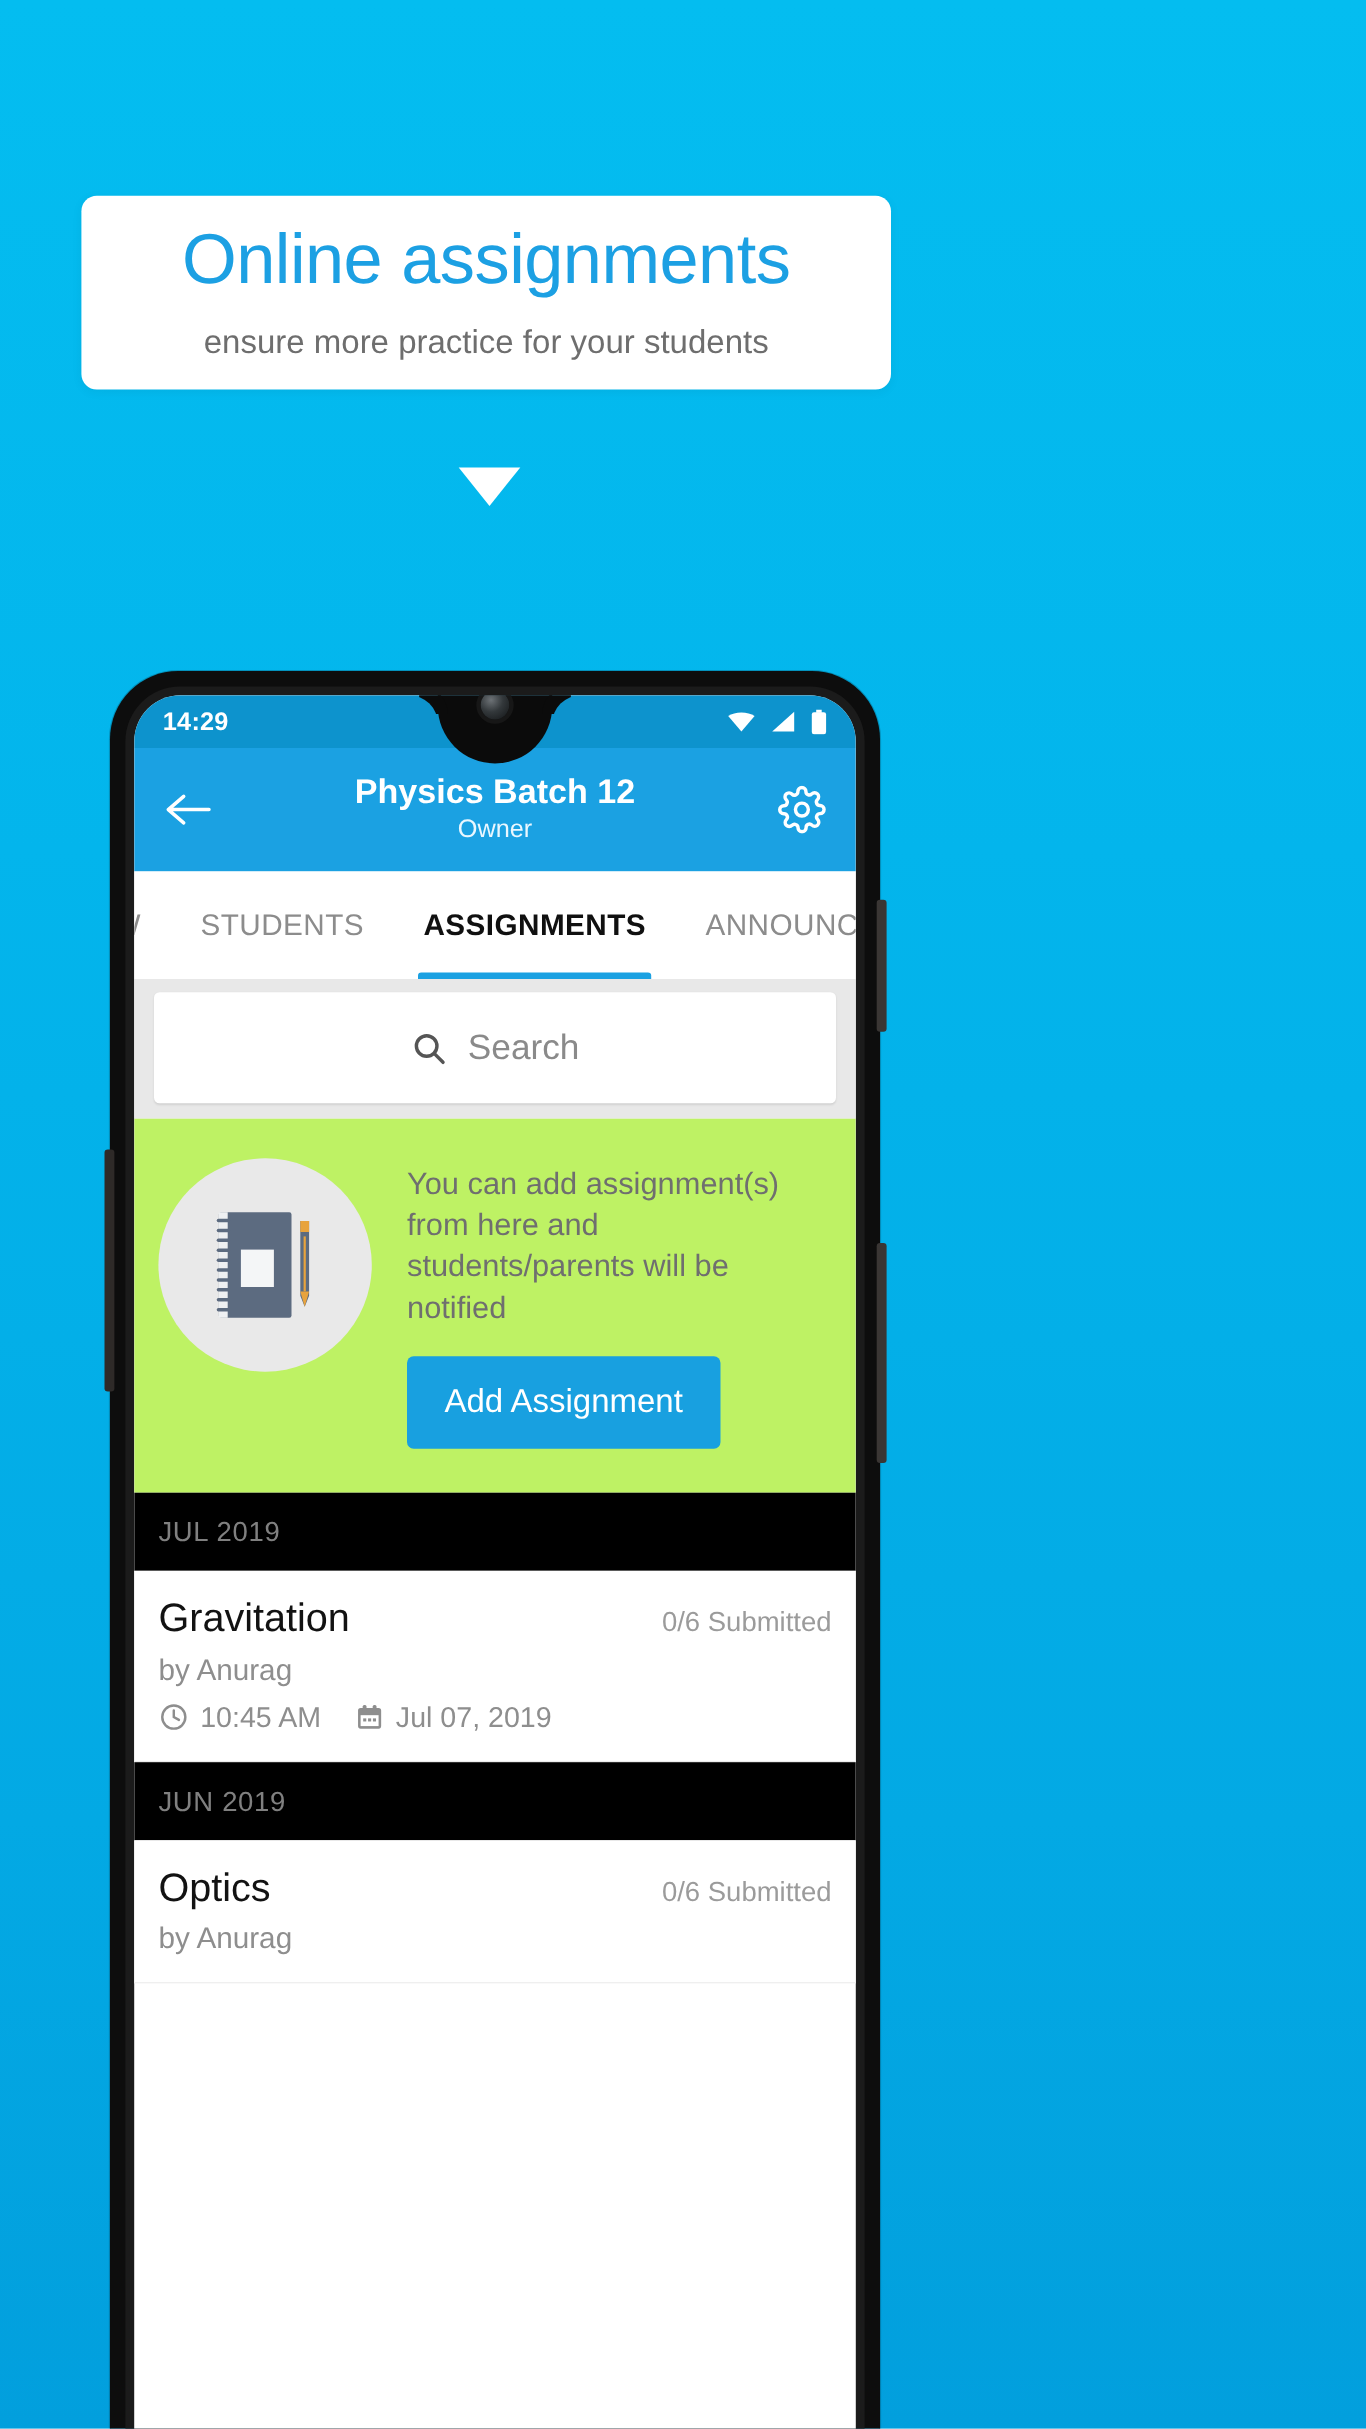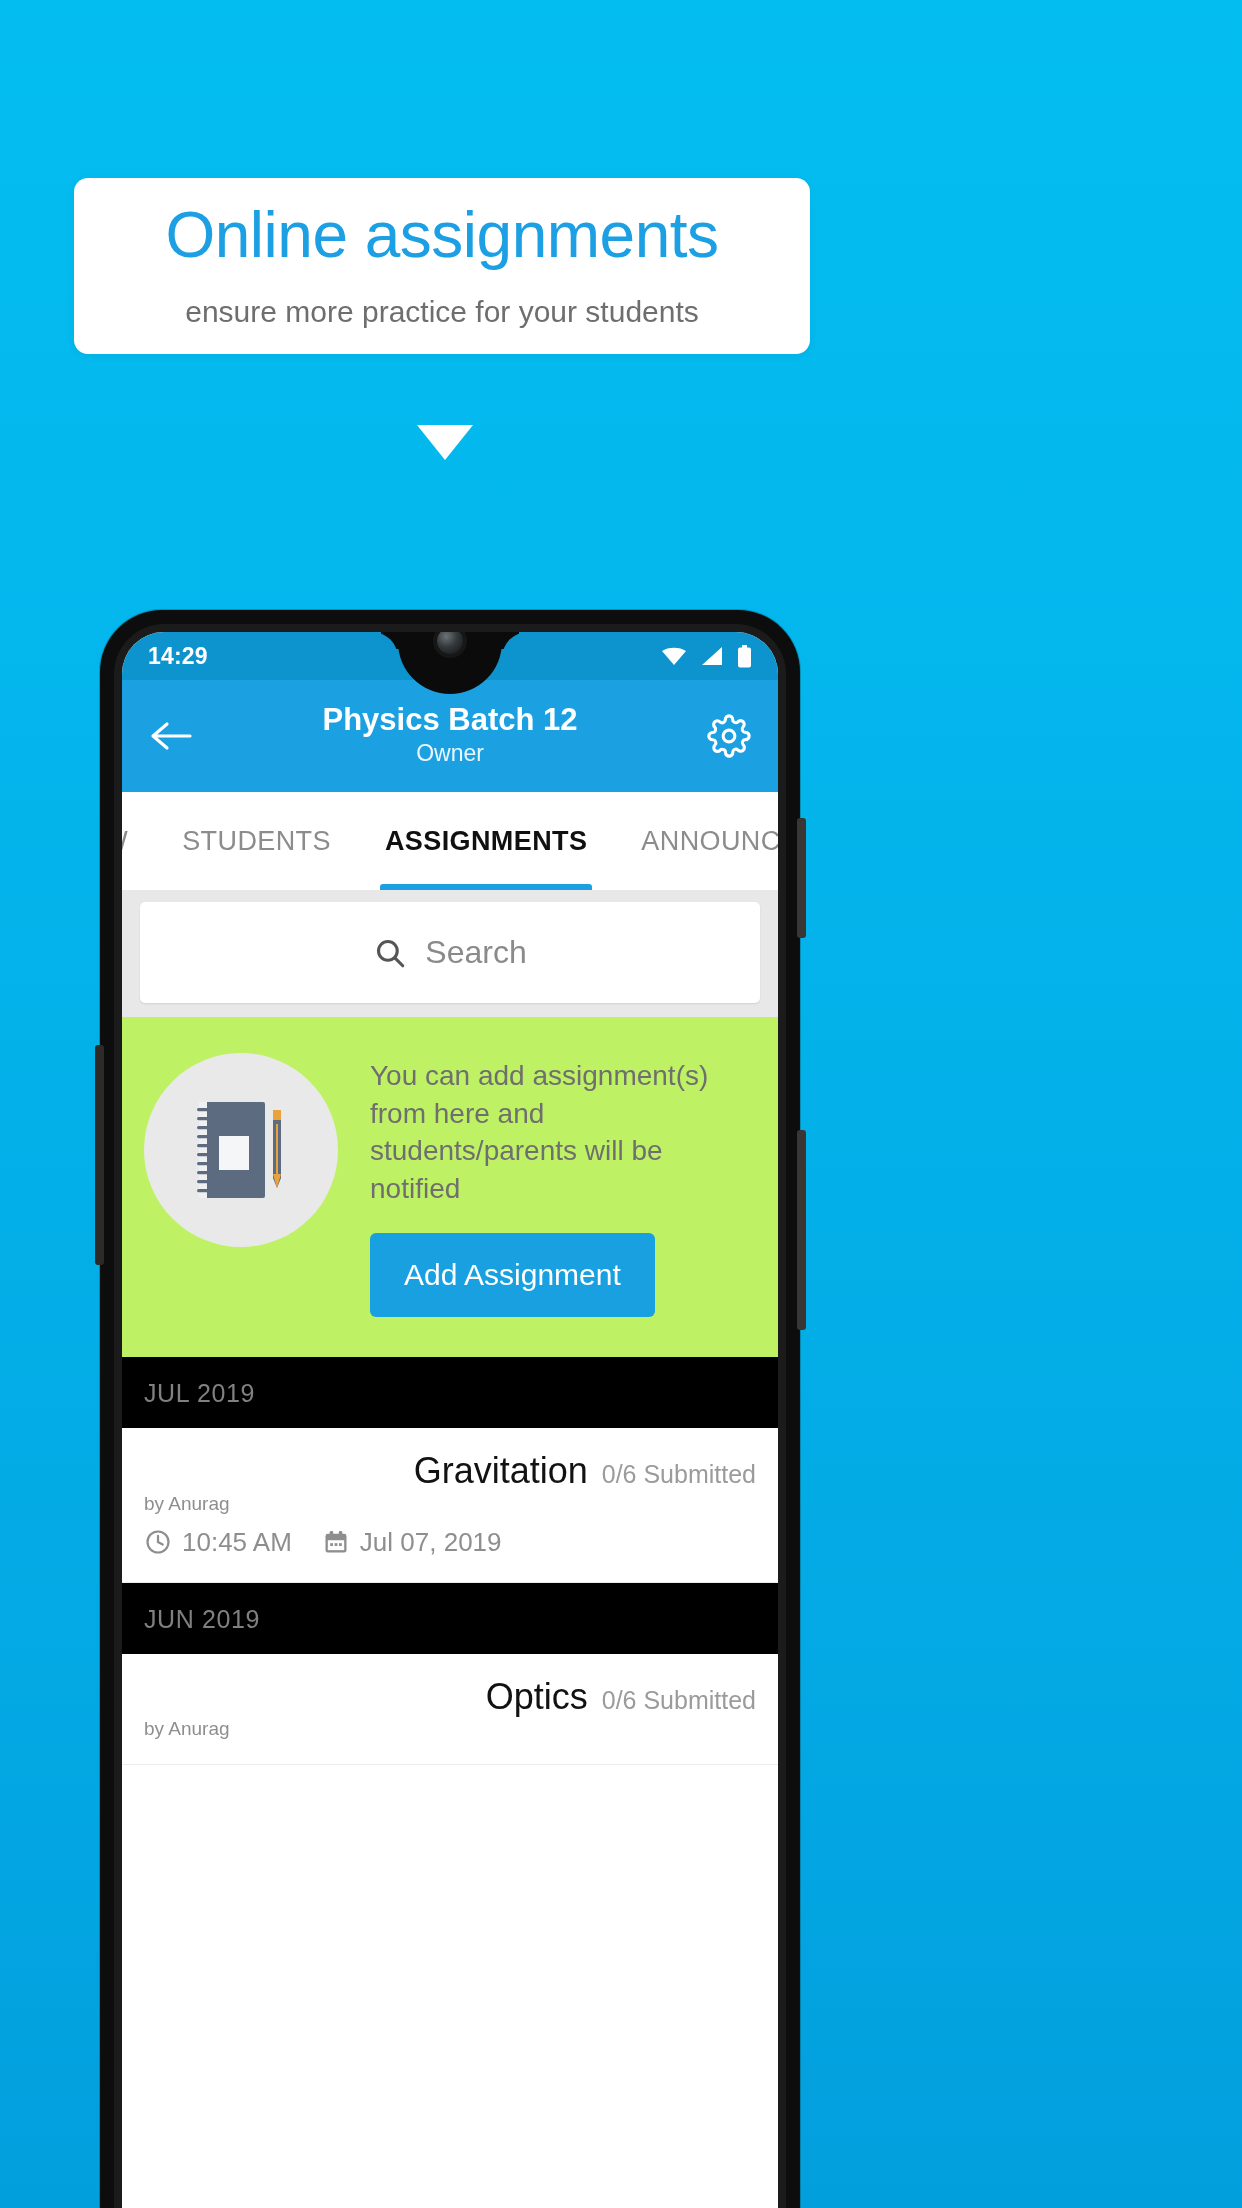--- a/index.html
+++ b/index.html
@@ -349,38 +349,39 @@
     padding: 22px 22px 20px;
   }
   .assign-row {
     background: #ffffff;
     padding: 22px 22px 24px;
     border-bottom: 1px solid #ececec;
   }
   .assign-top {
     display: flex;
     align-items: baseline;
-    justify-content: flex-end;
+    justify-content: space-between;
     gap: 14px;
   }
   .assign-title {
     color: #121212;
     font-size: 36px;
     font-weight: 400;
     line-height: 1.18;
   }
   .assign-sub {
     color: #9b9b9b;
     font-size: 25px;
     font-weight: 400;
     white-space: nowrap;
   }
   .assign-by {
     color: #8e8e8e;
-    font-size: 19px;
+    font-size: 27px;
+    margin-top: 10px;
   }
   .assign-meta {
     display: flex;
     align-items: center;
     gap: 10px;
     margin-top: 12px;
     color: #8e8e8e;
     font-size: 26px;
   }
   .meta-gap { width: 10px; display: inline-block; }

